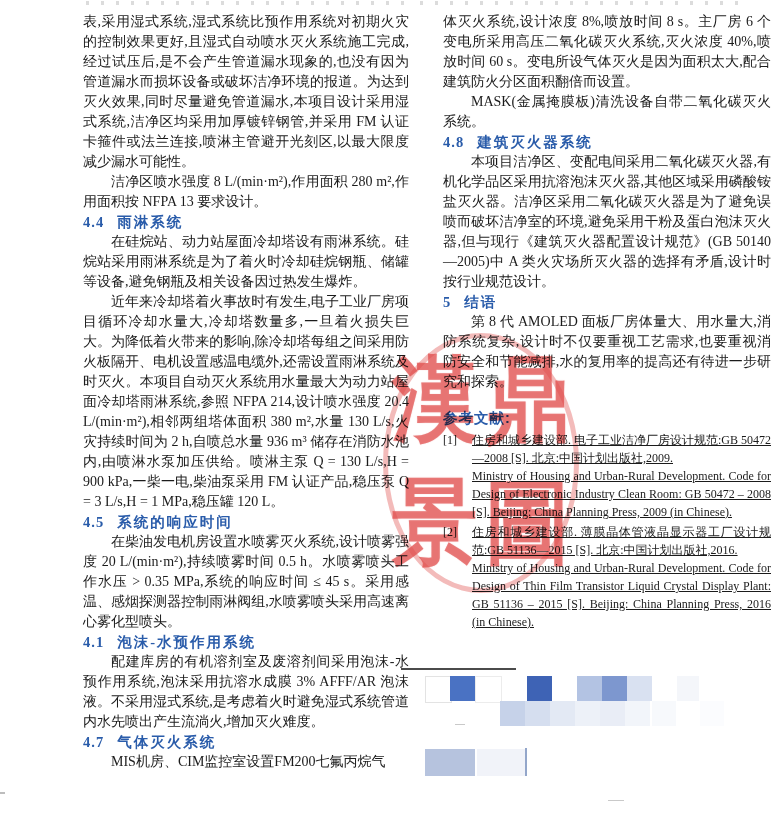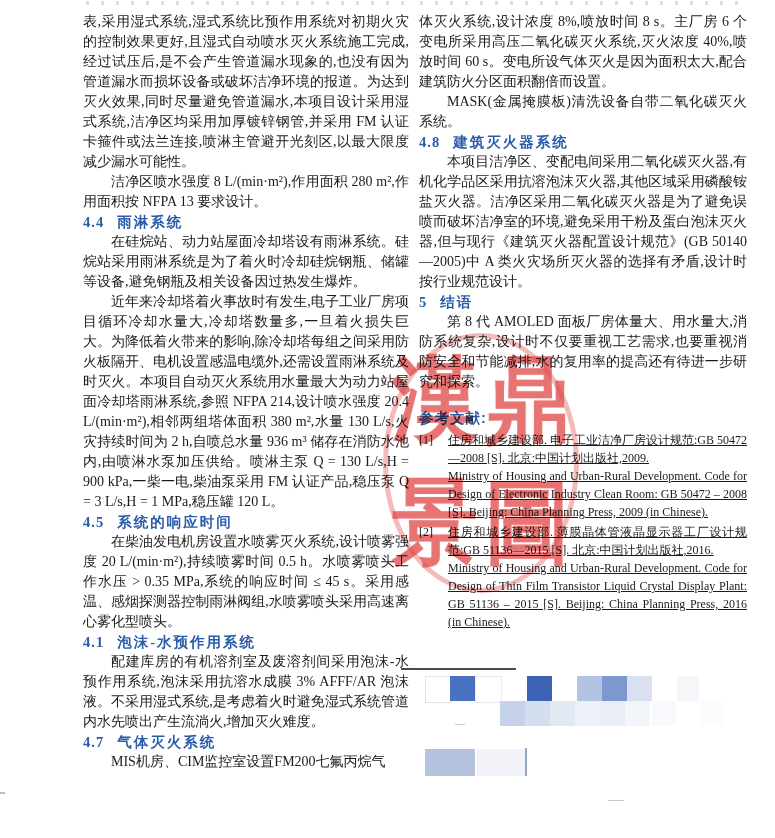--- a/index.html
+++ b/index.html
@@ -20,21 +20,21 @@
   .top-crop{
     position:absolute;top:1px;height:4px;
     background:repeating-linear-gradient(90deg,#9a9a9a 0 3px,transparent 3px 15px);
     opacity:.35;
   }
   #top-crop-left{left:86px;width:318px;}
   #top-crop-right{left:420px;width:318px;}
 
   .col{position:absolute;top:12px;}
   #col-left{left:83px;width:326px;}
-  #col-right{left:419px;width:328px;}
+  #col-right{left:443px;width:328px;}
 
   .para{
     font-size:14px;line-height:20px;
     text-align:justify;text-justify:inter-character;
     margin:0;word-break:break-word;
   }
   .para.indent{text-indent:2em;}
 
   .heading{
     font-family:Liberation Serif, serif;

